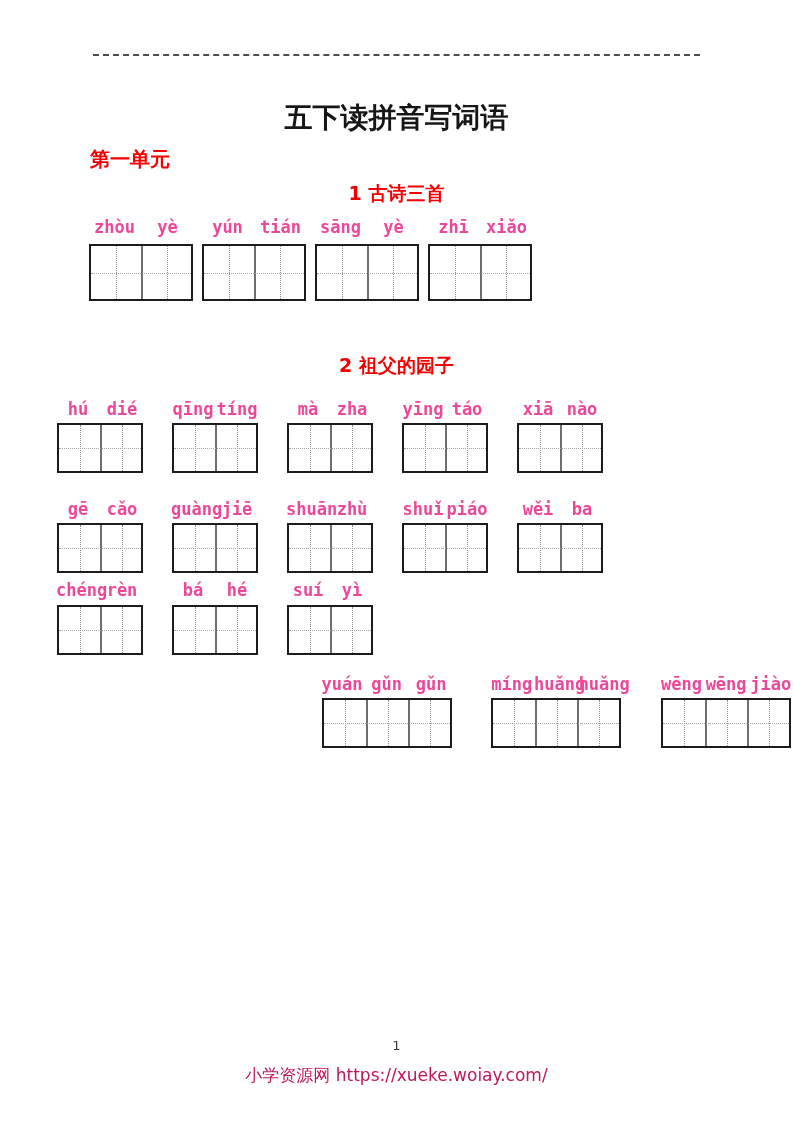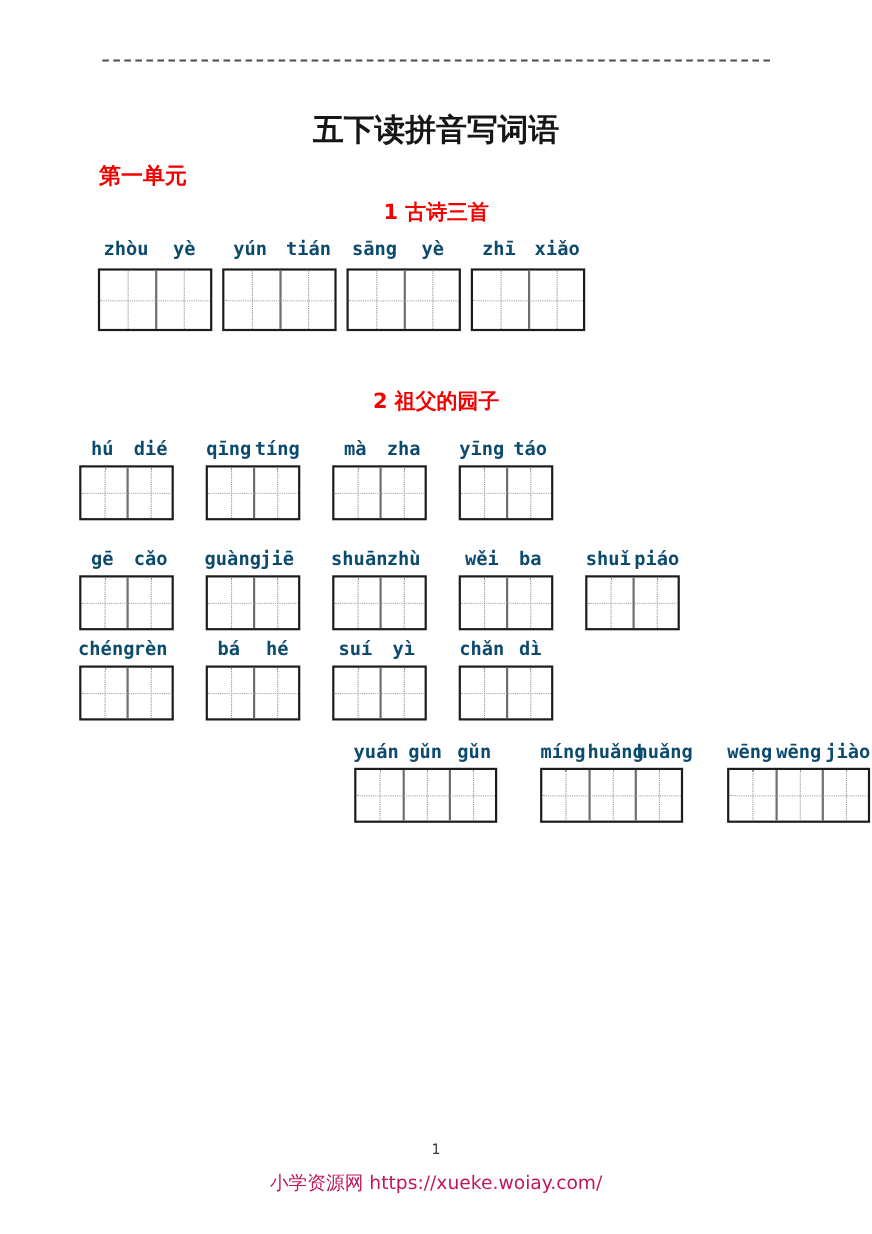--- a/index.html
+++ b/index.html
@@ -47,21 +47,21 @@
     align-items:flex-start;
   }
   .word { display:flex; flex-direction:column; align-items:center; }
   .pinyin {
     display:flex;
     justify-content:center;
     font-family:"DejaVu Sans Mono", "Liberation Mono", monospace;
     font-weight:700;
     font-size:17px;
     line-height:22px;
-    color:#0c4a6e;
+    color:#ec4899;
   }
   .syl { display:inline-block; text-align:center; white-space:nowrap; }
   .box {
     display:flex;
     position:relative;
     border:2px solid #1c1c1c;
     background:#ffffff;
   }
   .box::after {
     content:"";
@@ -76,21 +76,21 @@
     position:absolute;
     top:0; bottom:0; left:50%;
     border-left:1px dotted #8f8f8f;
   }
   
   .s1 { margin:11px 0 0 88px; gap:7px; }
   .s1 .syl { width:53px; }
   .s1 .pinyin { margin-bottom:6px; }
   .s1 .cell { width:50px; height:53px; }
   
-  .s2 { margin-left:71px; gap:27px; }
+  .s2 { margin-left:56px; gap:27px; }
   .s2 .syl { width:44px; }
   .s2 .pinyin { margin-bottom:3px; }
   .s2 .cell { width:41px; height:46px; }
   .r1 { margin-top:21px; }
   .r2 { margin-top:25px; }
   .r3 { margin-top:6px; }
   .r3 .pinyin { margin-bottom:4px; }
   
   .r4 { margin-top:18px; gap:36px;justify-content:flex-end; }
   .r4 .syl { width:44.6px; }
@@ -199,20 +199,30 @@
       <div class="word">
         <div class="pinyin">
           <span class="syl">yīng</span>
           <span class="syl">táo</span>
         </div>
         <div class="box">
           <div class="cell"></div>
           <div class="cell"></div>
         </div>
       </div>
+      <div class="word">
+        <div class="pinyin">
+          <span class="syl">xiā</span>
+          <span class="syl">nào</span>
+        </div>
+        <div class="box">
+          <div class="cell"></div>
+          <div class="cell"></div>
+        </div>
+      </div>
     </div>
   <div class="row s2 r2">
       <div class="word">
         <div class="pinyin">
           <span class="syl">gē</span>
           <span class="syl">cǎo</span>
         </div>
         <div class="box">
           <div class="cell"></div>
           <div class="cell"></div>
@@ -233,38 +243,38 @@
           <span class="syl">shuān</span>
           <span class="syl">zhù</span>
         </div>
         <div class="box">
           <div class="cell"></div>
           <div class="cell"></div>
         </div>
       </div>
       <div class="word">
         <div class="pinyin">
+          <span class="syl">shuǐ</span>
+          <span class="syl">piáo</span>
+        </div>
+        <div class="box">
+          <div class="cell"></div>
+          <div class="cell"></div>
+        </div>
+      </div>
+      <div class="word">
+        <div class="pinyin">
           <span class="syl">wěi</span>
           <span class="syl">ba</span>
         </div>
         <div class="box">
           <div class="cell"></div>
           <div class="cell"></div>
         </div>
       </div>
-      <div class="word">
-        <div class="pinyin">
-          <span class="syl">shuǐ</span>
-          <span class="syl">piáo</span>
-        </div>
-        <div class="box">
-          <div class="cell"></div>
-          <div class="cell"></div>
-        </div>
-      </div>
     </div>
   <div class="row s2 r3">
       <div class="word">
         <div class="pinyin">
           <span class="syl">chéng</span>
           <span class="syl">rèn</span>
         </div>
         <div class="box">
           <div class="cell"></div>
           <div class="cell"></div>
@@ -277,30 +287,20 @@
         </div>
         <div class="box">
           <div class="cell"></div>
           <div class="cell"></div>
         </div>
       </div>
       <div class="word">
         <div class="pinyin">
           <span class="syl">suí</span>
           <span class="syl">yì</span>
-        </div>
-        <div class="box">
-          <div class="cell"></div>
-          <div class="cell"></div>
-        </div>
-      </div>
-      <div class="word">
-        <div class="pinyin">
-          <span class="syl">chǎn</span>
-          <span class="syl">dì</span>
         </div>
         <div class="box">
           <div class="cell"></div>
           <div class="cell"></div>
         </div>
       </div>
     </div>
   <div class="row s2 r4">
       <div class="word">
         <div class="pinyin">

